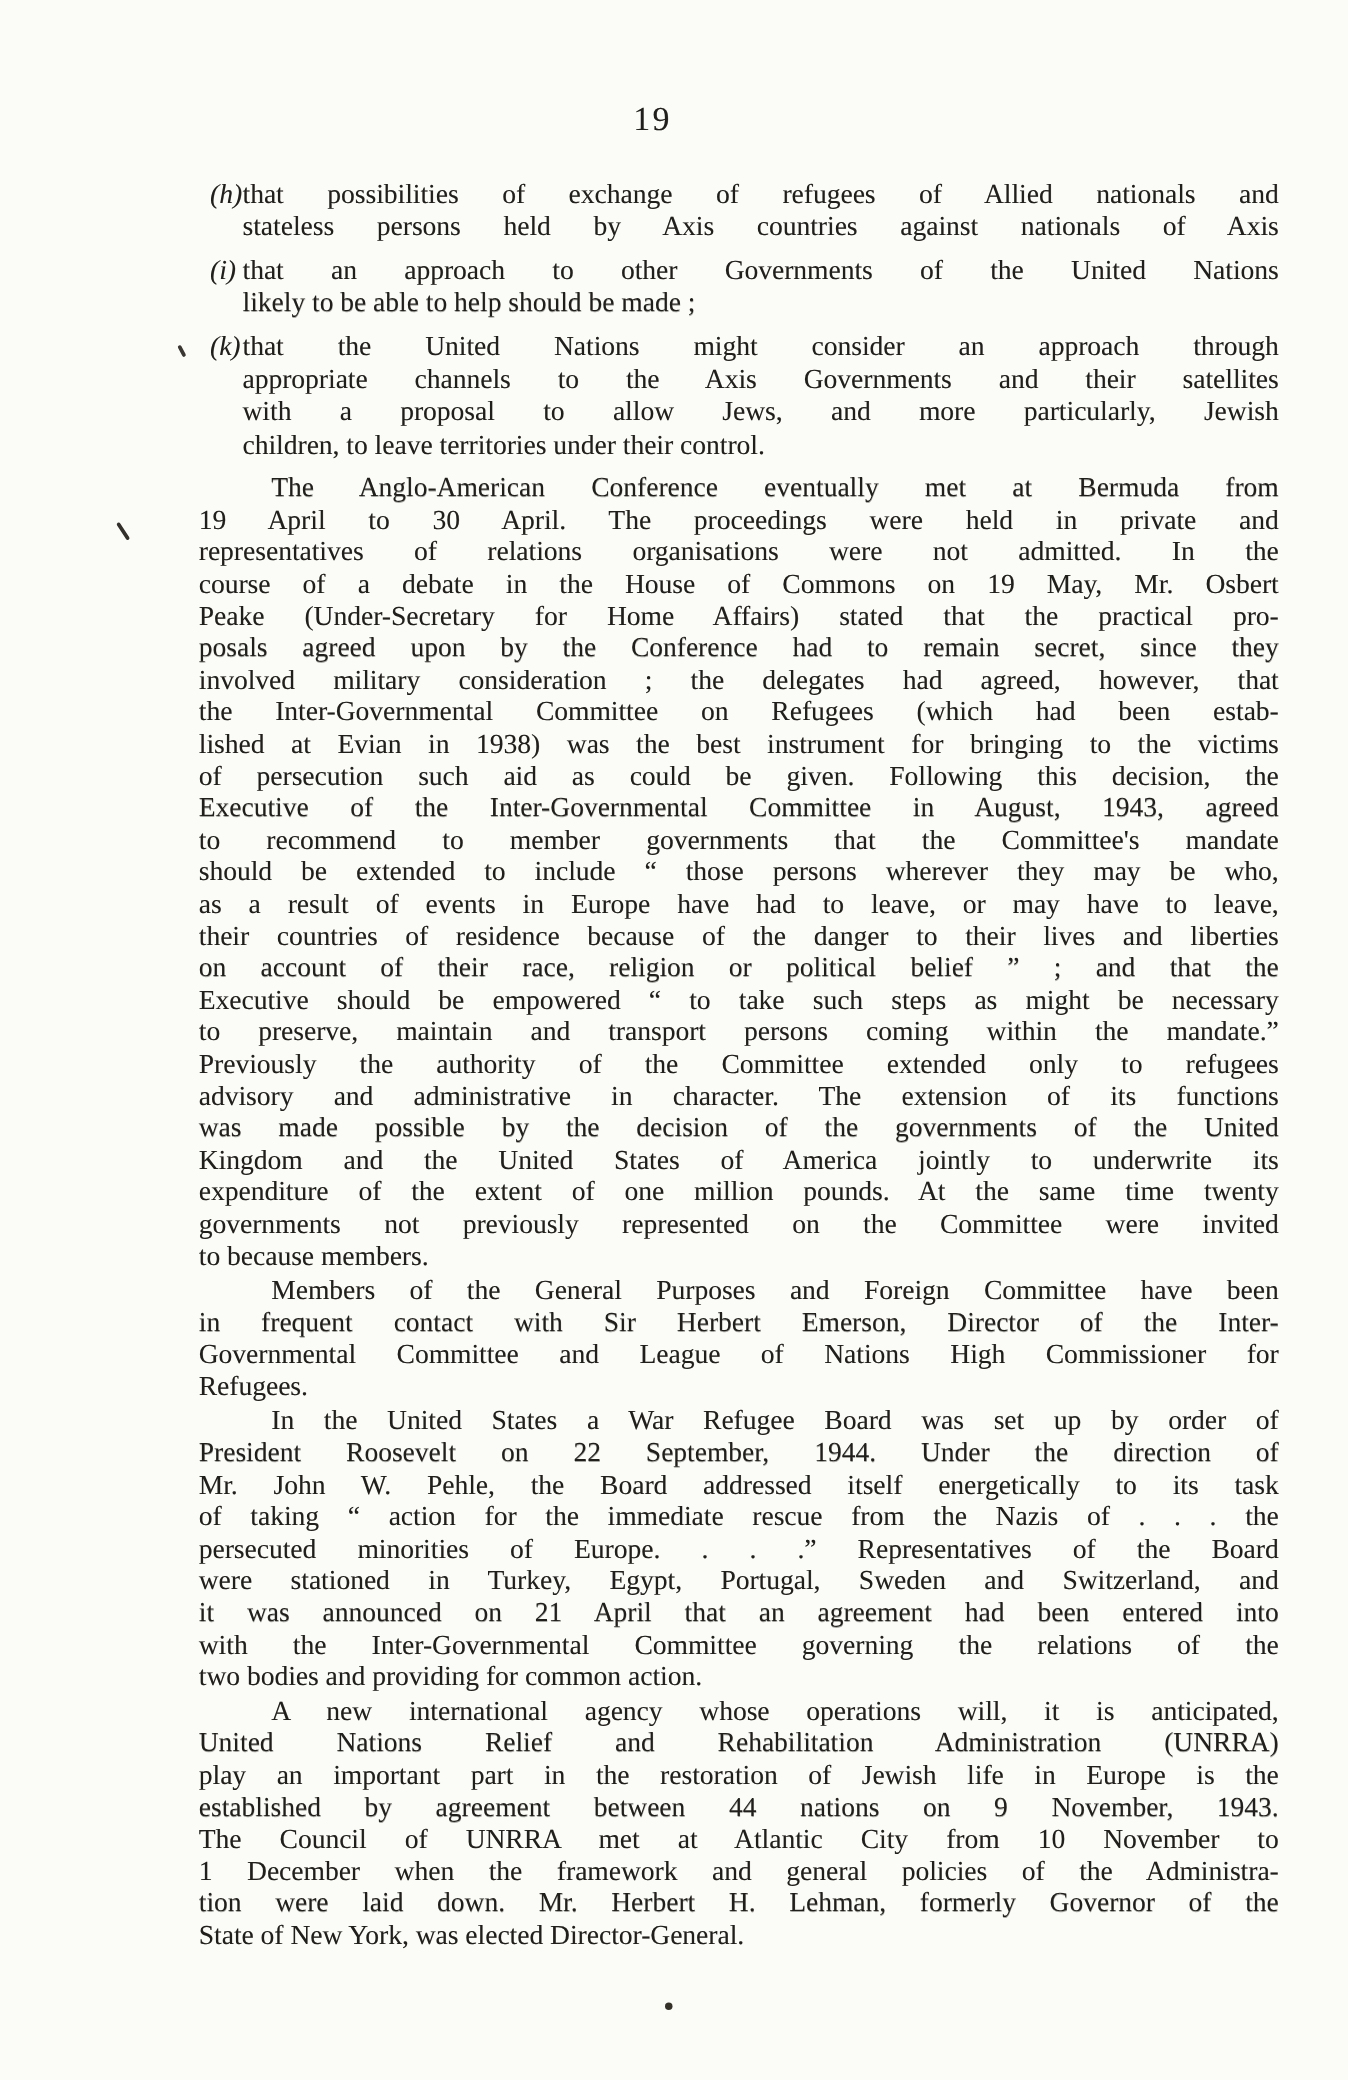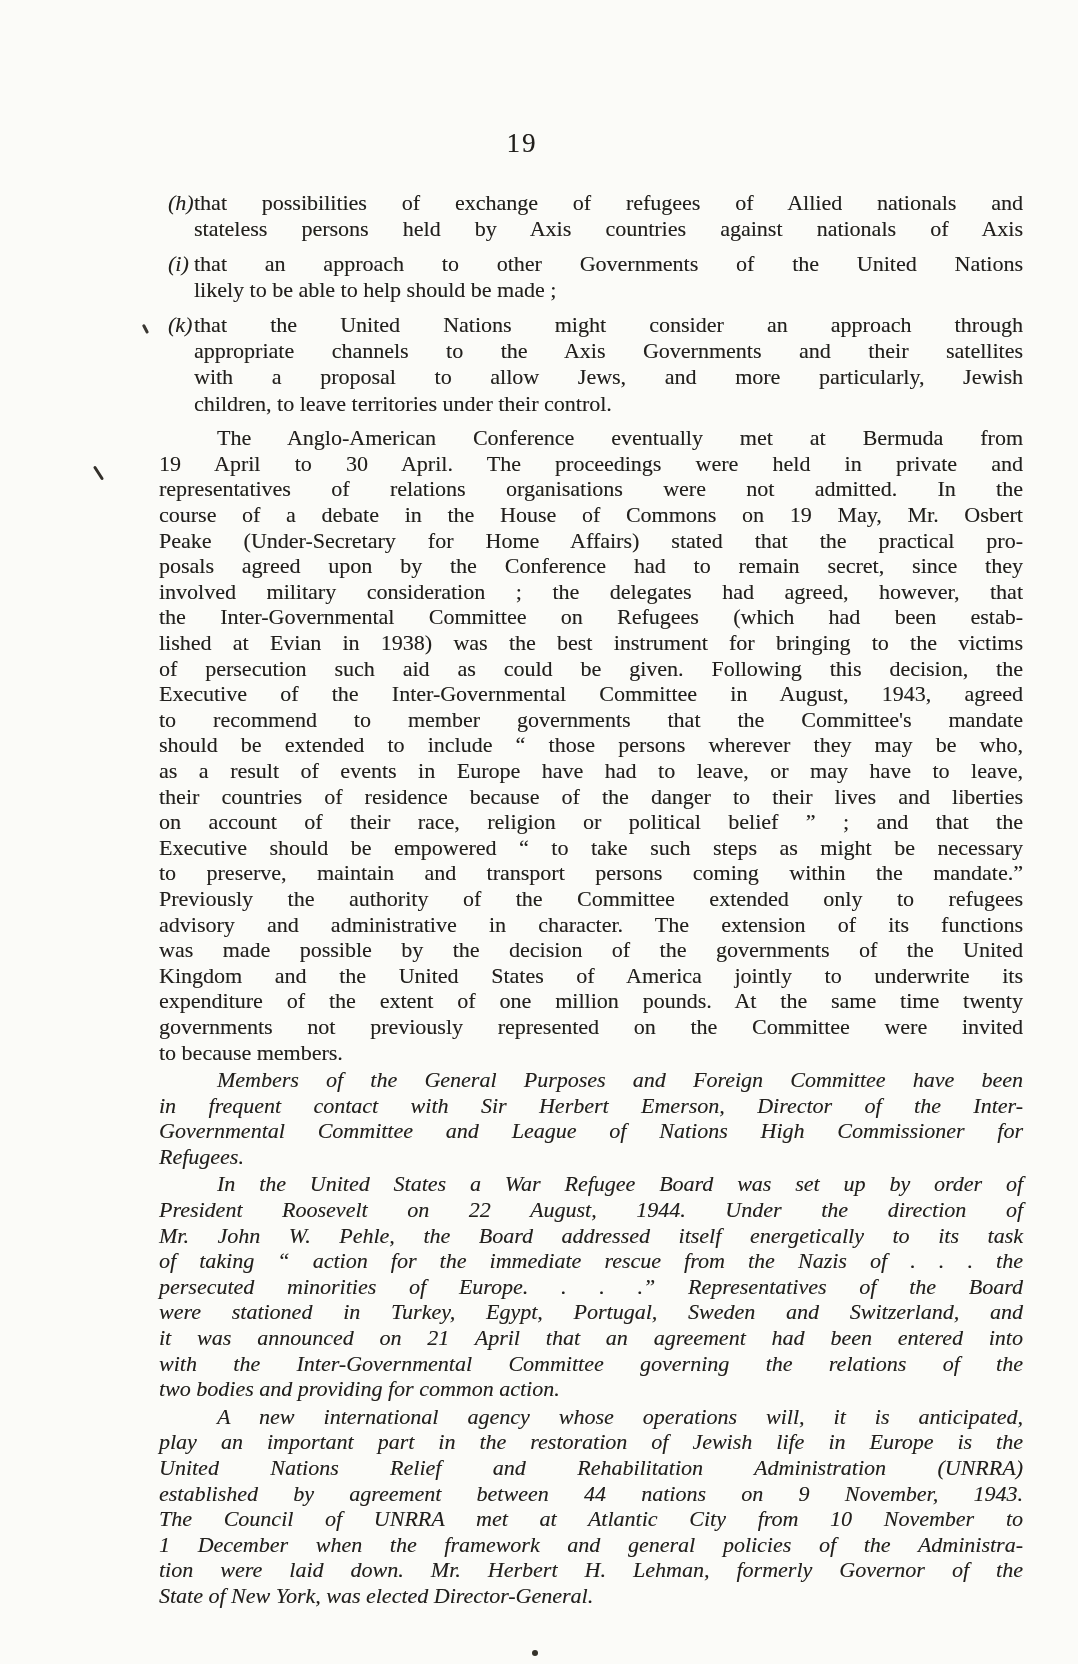--- a/index.html
+++ b/index.html
@@ -5,21 +5,21 @@
   html,body{margin:0;padding:0;}
   body{
     width:1078px;height:1664px;
     background:#fbfbf8;
     position:relative;
     font-family:"Liberation Serif", serif;
     color:#211f1c;
     -webkit-font-smoothing:antialiased;
     overflow:hidden;
   }
-  .scan-page{position:absolute;inset:0;margin-top:48px;}
+  .scan-page{position:absolute;inset:0;}
   .page-number{
     position:absolute;left:498px;top:80px;width:48px;
     text-align:center;font-size:27px;letter-spacing:2px;
     text-shadow:0.2px 0.2px 0 rgba(30,28,24,0.45);
   }
   .content{
     position:absolute;left:159px;top:142px;width:864px;
     font-size:22px;
     text-shadow:0.2px 0.2px 0 rgba(30,28,24,0.38);
   }
@@ -34,21 +34,21 @@
     padding-left:35px;
     line-height:26.4px;
     margin-bottom:8px;
   }
   .clause-list .label{
     position:absolute;left:9px;top:0;
     font-style:italic;
   }
   .paragraphs{margin-top:4px;}
   .para{line-height:25.6px;}
-  .para + .para{margin-top:2px;font-style:italic;}
+  .para + .para{margin-top:2px;}
   .para .line.first{text-indent:58px;}
   
   .ink-stroke{
     position:absolute;left:97px;top:417px;width:3px;height:16px;
     background:#33302b;border-radius:2px;
     transform:rotate(-33deg);
   }
   .ink-tick{
     position:absolute;left:144px;top:276px;width:2.5px;height:10px;
     background:#3a3732;border-radius:2px;
@@ -121,33 +121,33 @@
           <div class="line last">to because members.</div>
         </div>
         <div class="para">
           <div class="line first">Members of the General Purposes and Foreign Committee have been</div>
           <div class="line">in frequent contact with Sir Herbert Emerson, Director of the Inter-</div>
           <div class="line">Governmental Committee and League of Nations High Commissioner for</div>
           <div class="line last">Refugees.</div>
         </div>
         <div class="para">
           <div class="line first">In the United States a War Refugee Board was set up by order of</div>
-          <div class="line">President Roosevelt on 22 August, 1944.  Under the direction of</div>
+          <div class="line">President Roosevelt on 22 September, 1944.  Under the direction of</div>
           <div class="line">Mr. John W. Pehle, the Board addressed itself energetically to its task</div>
           <div class="line">of taking “ action for the immediate rescue from the Nazis of . . . the</div>
           <div class="line">persecuted minorities of Europe. . . .”  Representatives of the Board</div>
           <div class="line">were stationed in Turkey, Egypt, Portugal, Sweden and Switzerland, and</div>
           <div class="line">it was announced on 21 April that an agreement had been entered into</div>
           <div class="line">with the Inter-Governmental Committee governing the relations of the</div>
           <div class="line last">two bodies and providing for common action.</div>
         </div>
         <div class="para">
           <div class="line first">A new international agency whose operations will, it is anticipated,</div>
+          <div class="line">United Nations Relief and Rehabilitation Administration (UNRRA)</div>
           <div class="line">play an important part in the restoration of Jewish life in Europe is the</div>
-          <div class="line">United Nations Relief and Rehabilitation Administration (UNRRA)</div>
           <div class="line">established by agreement between 44 nations on 9 November, 1943.</div>
           <div class="line">The Council of UNRRA met at Atlantic City from 10 November to</div>
           <div class="line">1 December when the framework and general policies of the Administra-</div>
           <div class="line">tion were laid down.  Mr. Herbert H. Lehman, formerly Governor of the</div>
           <div class="line last">State of New York, was elected Director-General.</div>
         </div>
       </div>
   </div>
 
   <div class="ink-stroke"></div>

